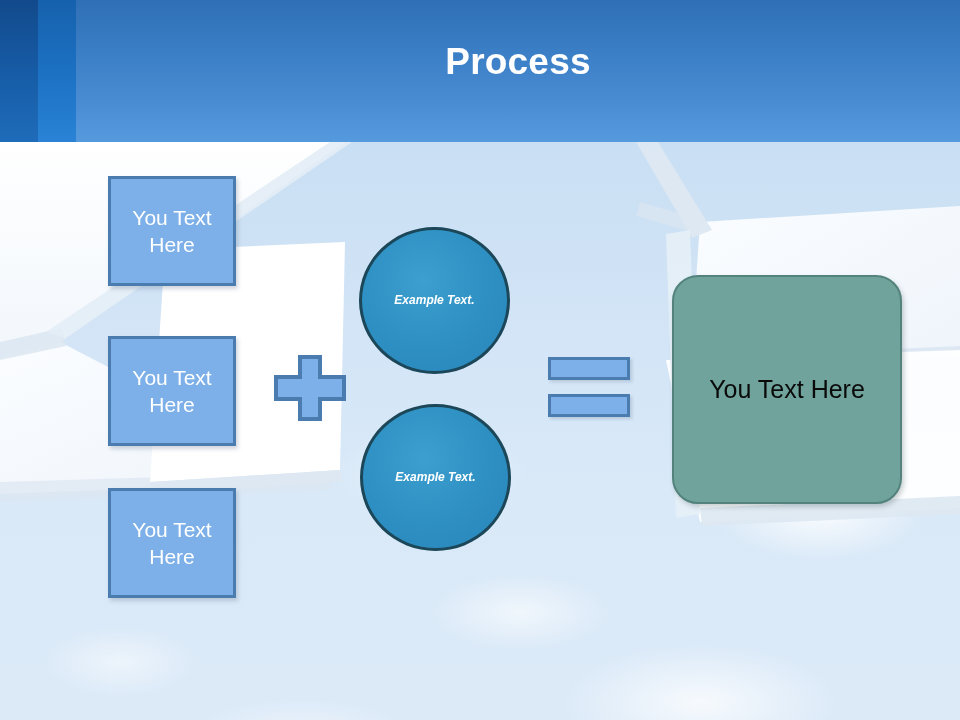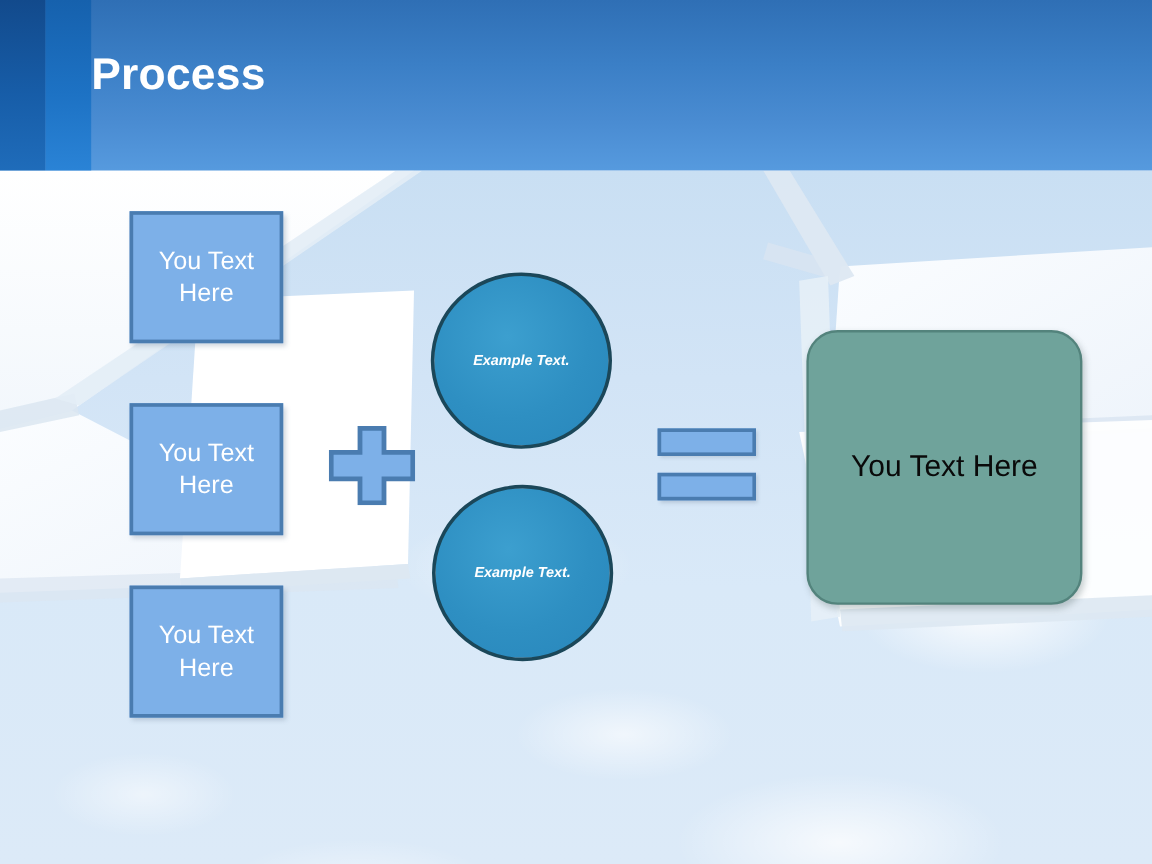--- a/index.html
+++ b/index.html
@@ -57,21 +57,21 @@
     left: 38px; top: 0;
     width: 38px; height: 142px;
     background: linear-gradient(180deg, #1661ad 0%, #1d72c4 55%, #2a83d6 100%);
   }
   .header-title {
     position: absolute;
     left: 76px; top: 0;
     width: 884px; height: 142px;
     display: flex;
     align-items: center;
-    justify-content: flex-start;
+    justify-content: center;
     color: #ffffff;
     font-size: 37px;
     letter-spacing: 0.2px;
     white-space: nowrap;
     padding-bottom: 18px;
     box-sizing: border-box;
   }
   .title-strong { font-weight: bold; }
   .title-rest   { font-weight: normal; }
 

